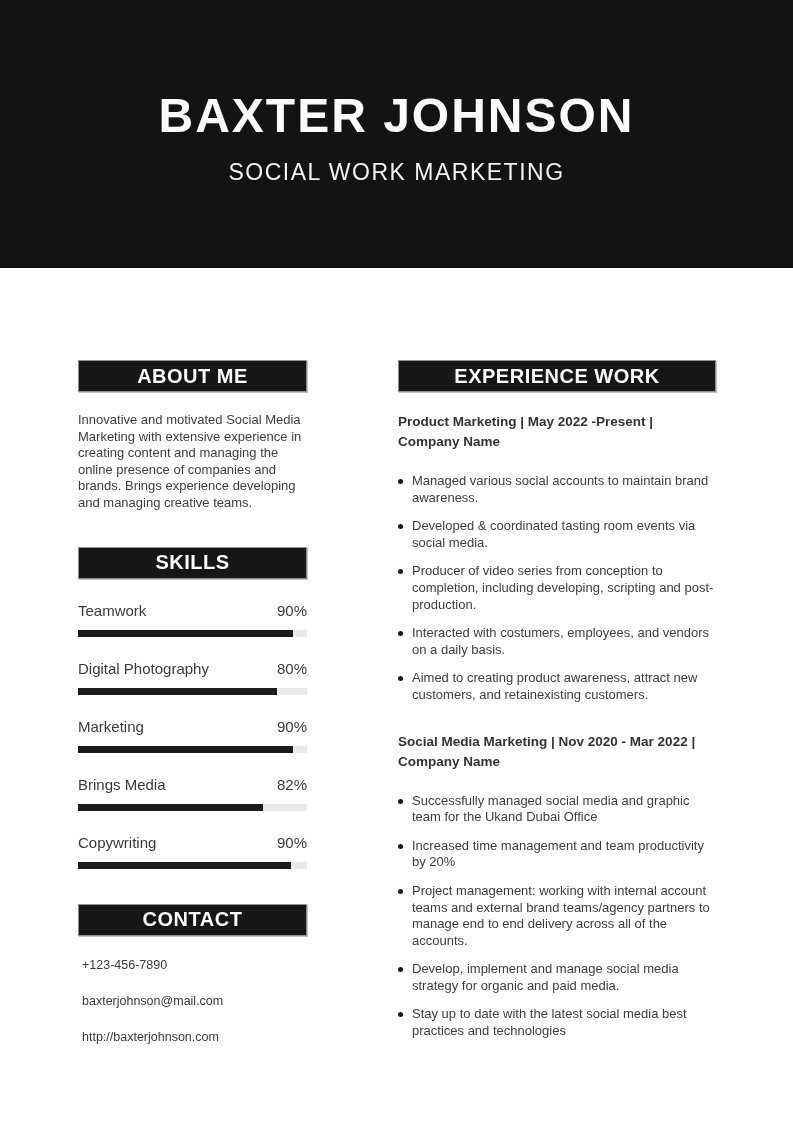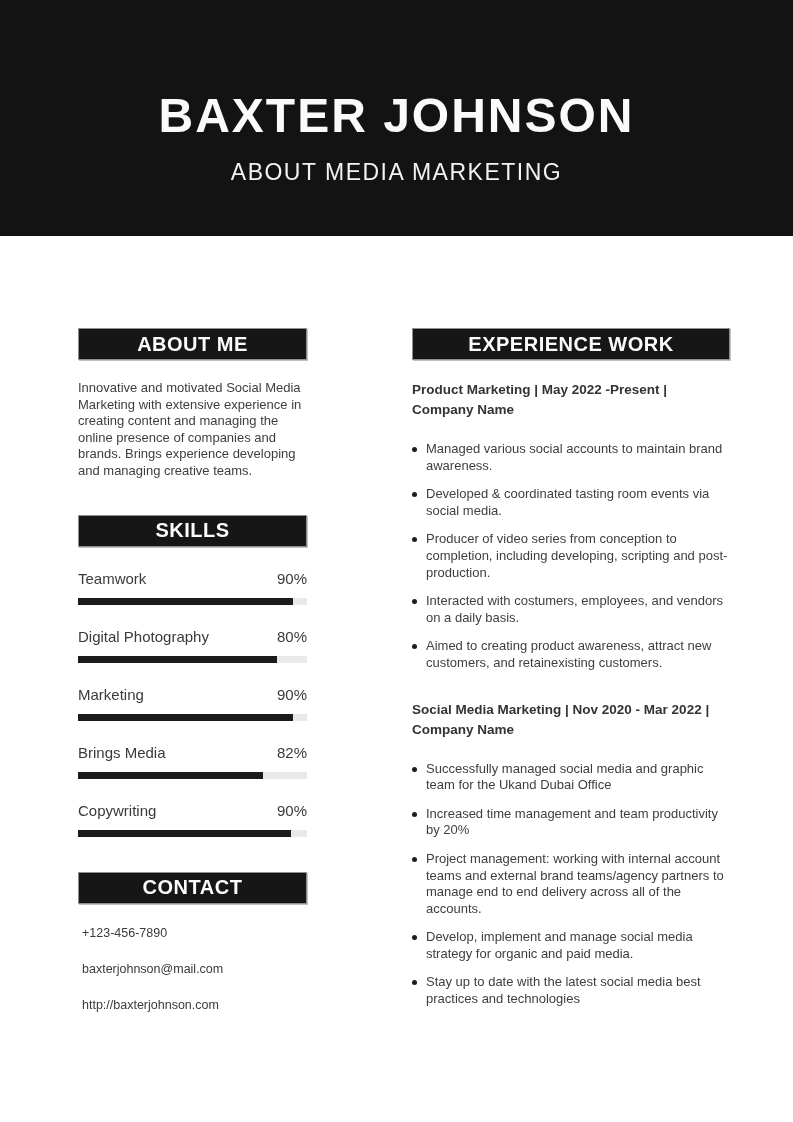--- a/index.html
+++ b/index.html
@@ -8,21 +8,21 @@
     width: 793px;
     height: 1122px;
     font-family: "Liberation Sans", "DejaVu Sans", sans-serif;
     color: #3e3e3e;
     overflow: hidden;
   }
   .page { width: 793px; height: 1122px; background: #ffffff; }
 
   
   .hero {
-    height: 236px;
+    height: 268px;
     background: #131313;
     color: #ffffff;
     text-align: center;
     padding-top: 92px;
   }
   .hero-name {
     font-size: 48px;
     font-weight: 700;
     letter-spacing: 2px;
     line-height: 1;
@@ -33,21 +33,20 @@
     font-size: 23px;
     font-weight: 400;
     letter-spacing: 1.5px;
     color: #f2f2f2;
   }
 
   
   .columns {
     display: flex;
     padding: 92px 77px 0 78px;
-    gap: 14px;
   }
   .col-left  { width: 229px; flex: 0 0 229px; }
   .col-right { width: 318px; flex: 0 0 318px; margin-left: 91px; }
 
   
   .section-bar {
     height: 32px;
     background: #161616;
     border: 1px solid #8f8f8f;
     box-shadow: 1px 1px 0 rgba(0,0,0,0.25);
@@ -133,21 +132,21 @@
   }
   .bullet-text { flex: 1; }
 </style>
 </head>
 <body>
 
 <div class="page">
 
   <header class="hero">
     <div class="hero-name">BAXTER JOHNSON</div>
-    <div class="hero-subtitle">ABOUT MEDIA MARKETING</div>
+    <div class="hero-subtitle">SOCIAL WORK MARKETING</div>
   </header>
 
   <div class="columns">
 
     <div class="col-left">
 
       <div class="section-bar">
         <span>ABOUT ME</span>
       </div>
       <p class="about-text">Innovative and motivated Social Media Marketing with extensive experience in creating content and managing the online presence of companies and brands. Brings experience developing and managing creative teams.</p>

